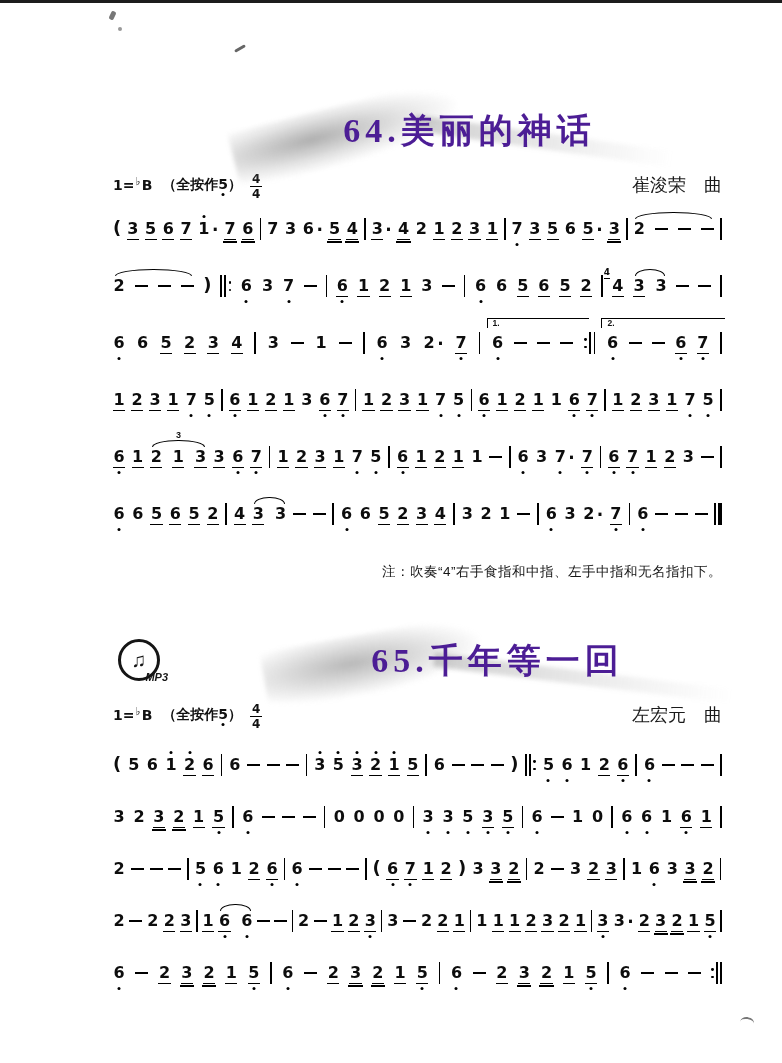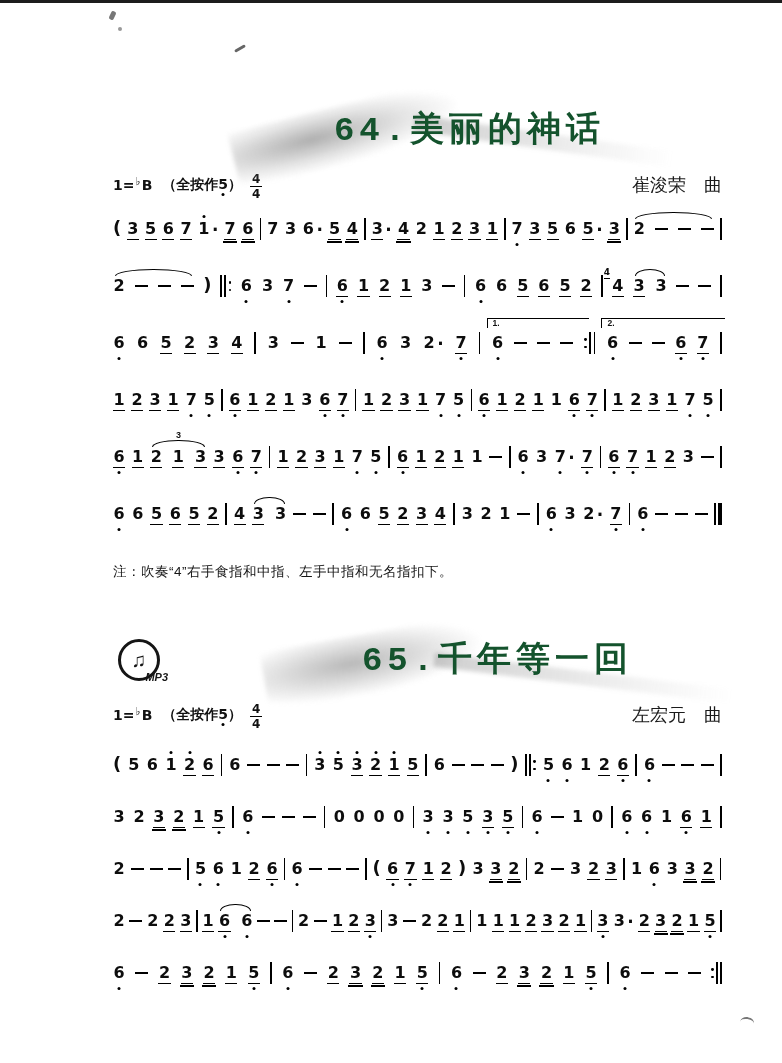--- a/index.html
+++ b/index.html
@@ -6,22 +6,22 @@
   .page{position:relative;width:782px;height:1063px;background:#fff;margin:0 auto;
         font-family:"Liberation Sans",sans-serif;color:#111;overflow:hidden;
         border-top:3px solid #1c1c1c;box-sizing:border-box;}
   .content{padding:0 60px 0 113px;}
 
   
   .title-row{position:relative;height:56px;}
   .t64{margin-top:100px;}
   .t65{margin-top:52px;}
   .song-title{position:relative;z-index:2;margin:0;text-align:center;
-      font-family:Liberation Mono, monospace;font-weight:700;font-size:34px;
-      letter-spacing:5px;line-height:56px;color:#14532d;}
+      font-family:Liberation Serif, serif;font-weight:700;font-size:34px;
+      letter-spacing:5px;line-height:56px;color:#4c1d95;}
   .shift64{transform:translateX(52px);}
   .shift65{transform:translateX(80px);}
   .splash{position:absolute;z-index:1;filter:blur(2px);}
   .s64a{left:118px;top:2px;width:230px;height:58px;transform:rotate(-14deg);
       background:radial-gradient(ellipse at 35% 45%,rgba(110,110,110,.55),rgba(150,150,150,.25) 45%,transparent 72%);}
   .s64b{left:300px;top:30px;width:260px;height:16px;transform:rotate(8deg);
       background:linear-gradient(90deg,rgba(130,130,130,.4),rgba(170,170,170,.15) 70%,transparent);}
   .s65a{left:150px;top:0px;width:220px;height:60px;transform:rotate(-10deg);
       background:radial-gradient(ellipse at 40% 45%,rgba(115,115,115,.5),rgba(150,150,150,.22) 48%,transparent 72%);}
   .s65b{left:320px;top:38px;width:300px;height:14px;transform:rotate(7deg);
@@ -71,21 +71,21 @@
   .rdots i{display:block;width:2.8px;height:2.8px;border-radius:50%;background:#000;}
   .grp{position:relative;display:inline-flex;gap:10px;align-items:flex-start;}
   .grp.arc::before,.grp.tup::before{content:"";position:absolute;top:-9px;left:2px;right:2px;height:6px;
       border:1.5px solid #000;border-bottom:none;border-radius:50% 50% 0 0/100% 100% 0 0;}
   .grp.tup::after{content:attr(data-label);position:absolute;top:-19px;left:50%;transform:translateX(-50%);
       font-size:9px;font-weight:700;}
   .grp.volta::before{content:"";position:absolute;top:-17px;left:-5px;right:-16px;height:9px;
       border-top:1.3px solid #000;border-left:1.3px solid #000;}
   .volta-label{position:absolute;top:-16px;left:1px;font-size:8.5px;font-weight:700;line-height:1;}
 
-  .footnote{margin-top:20px;font-size:13.5px;color:#151515;letter-spacing:0.5px;}
+  .footnote{margin-top:20px;font-size:13.5px;color:#151515;letter-spacing:0.5px;text-align:right;}
 
   
   .artifact{position:absolute;z-index:0;}
   .speck1{left:110px;top:8px;width:5px;height:9px;background:#777;transform:rotate(25deg);border-radius:2px;}
   .speck1b{left:118px;top:24px;width:4px;height:4px;background:#999;border-radius:50%;}
   .speck2{left:234px;top:44px;width:12px;height:3px;background:#666;transform:rotate(-30deg);border-radius:2px;}
   .curl{left:740px;top:1014px;width:14px;height:9px;border-top:2px solid #777;border-radius:50% 50% 0 0;transform:rotate(8deg);}
 </style>
 </head>
 <body>

